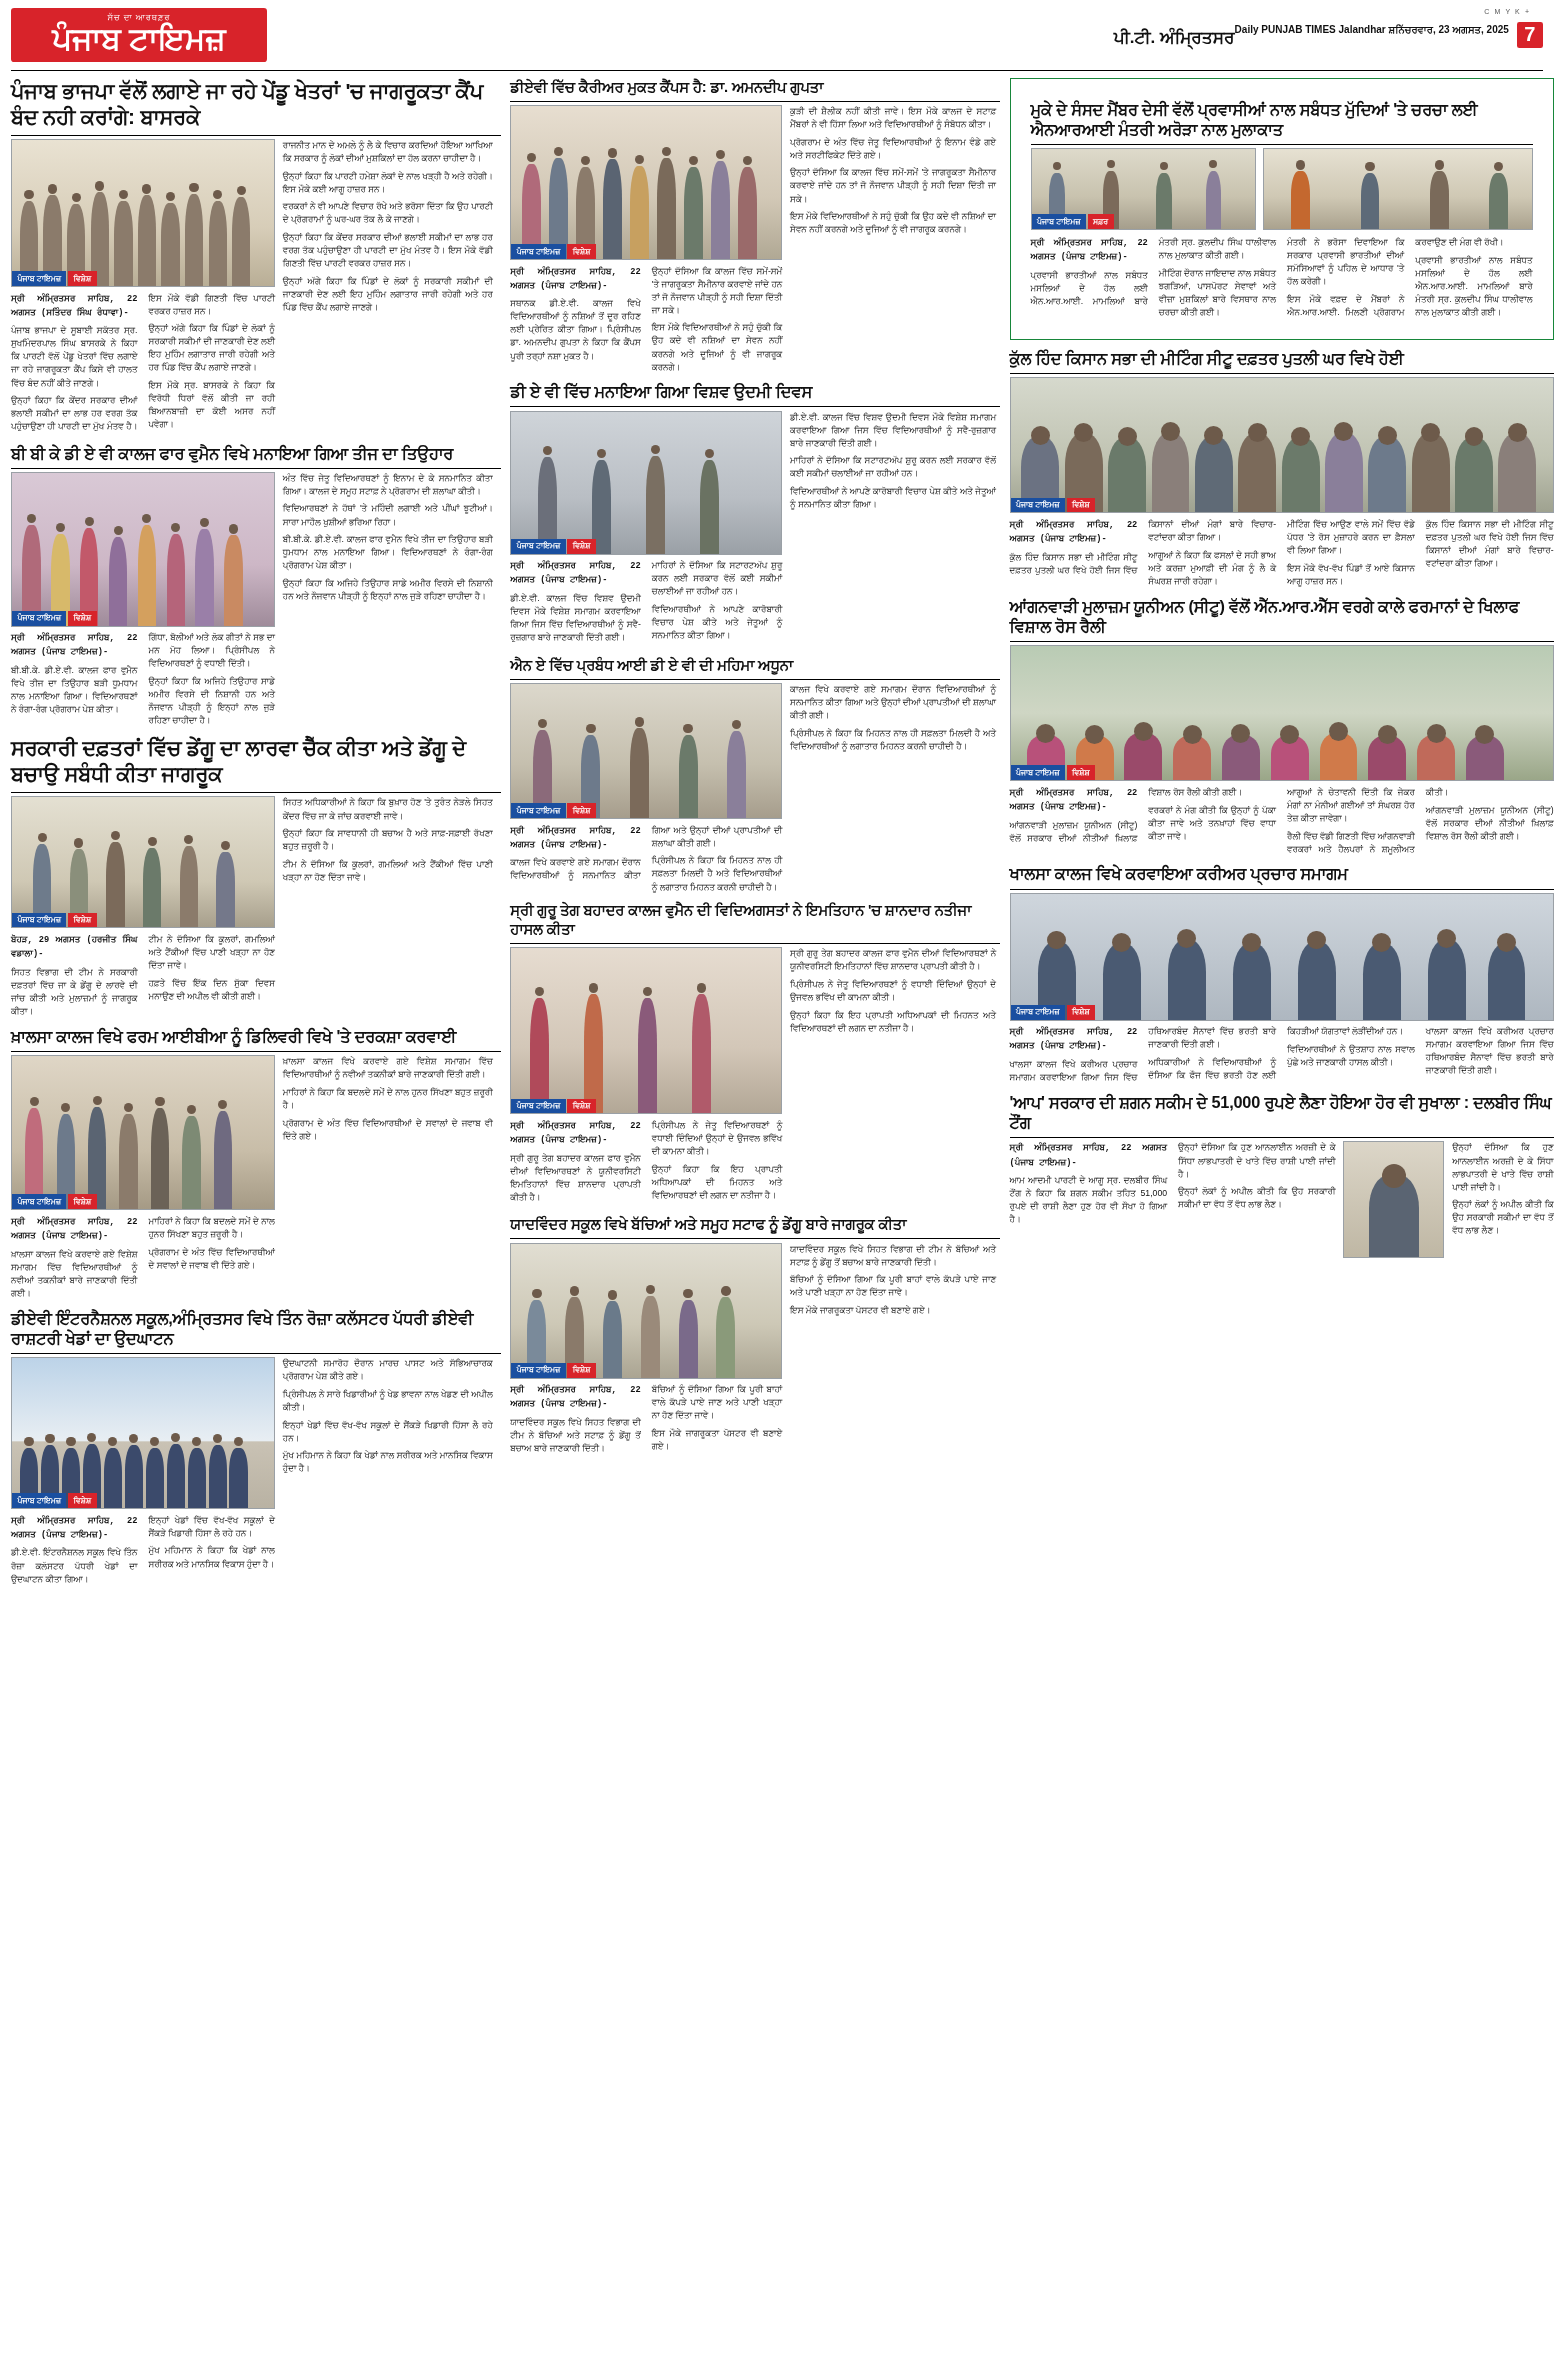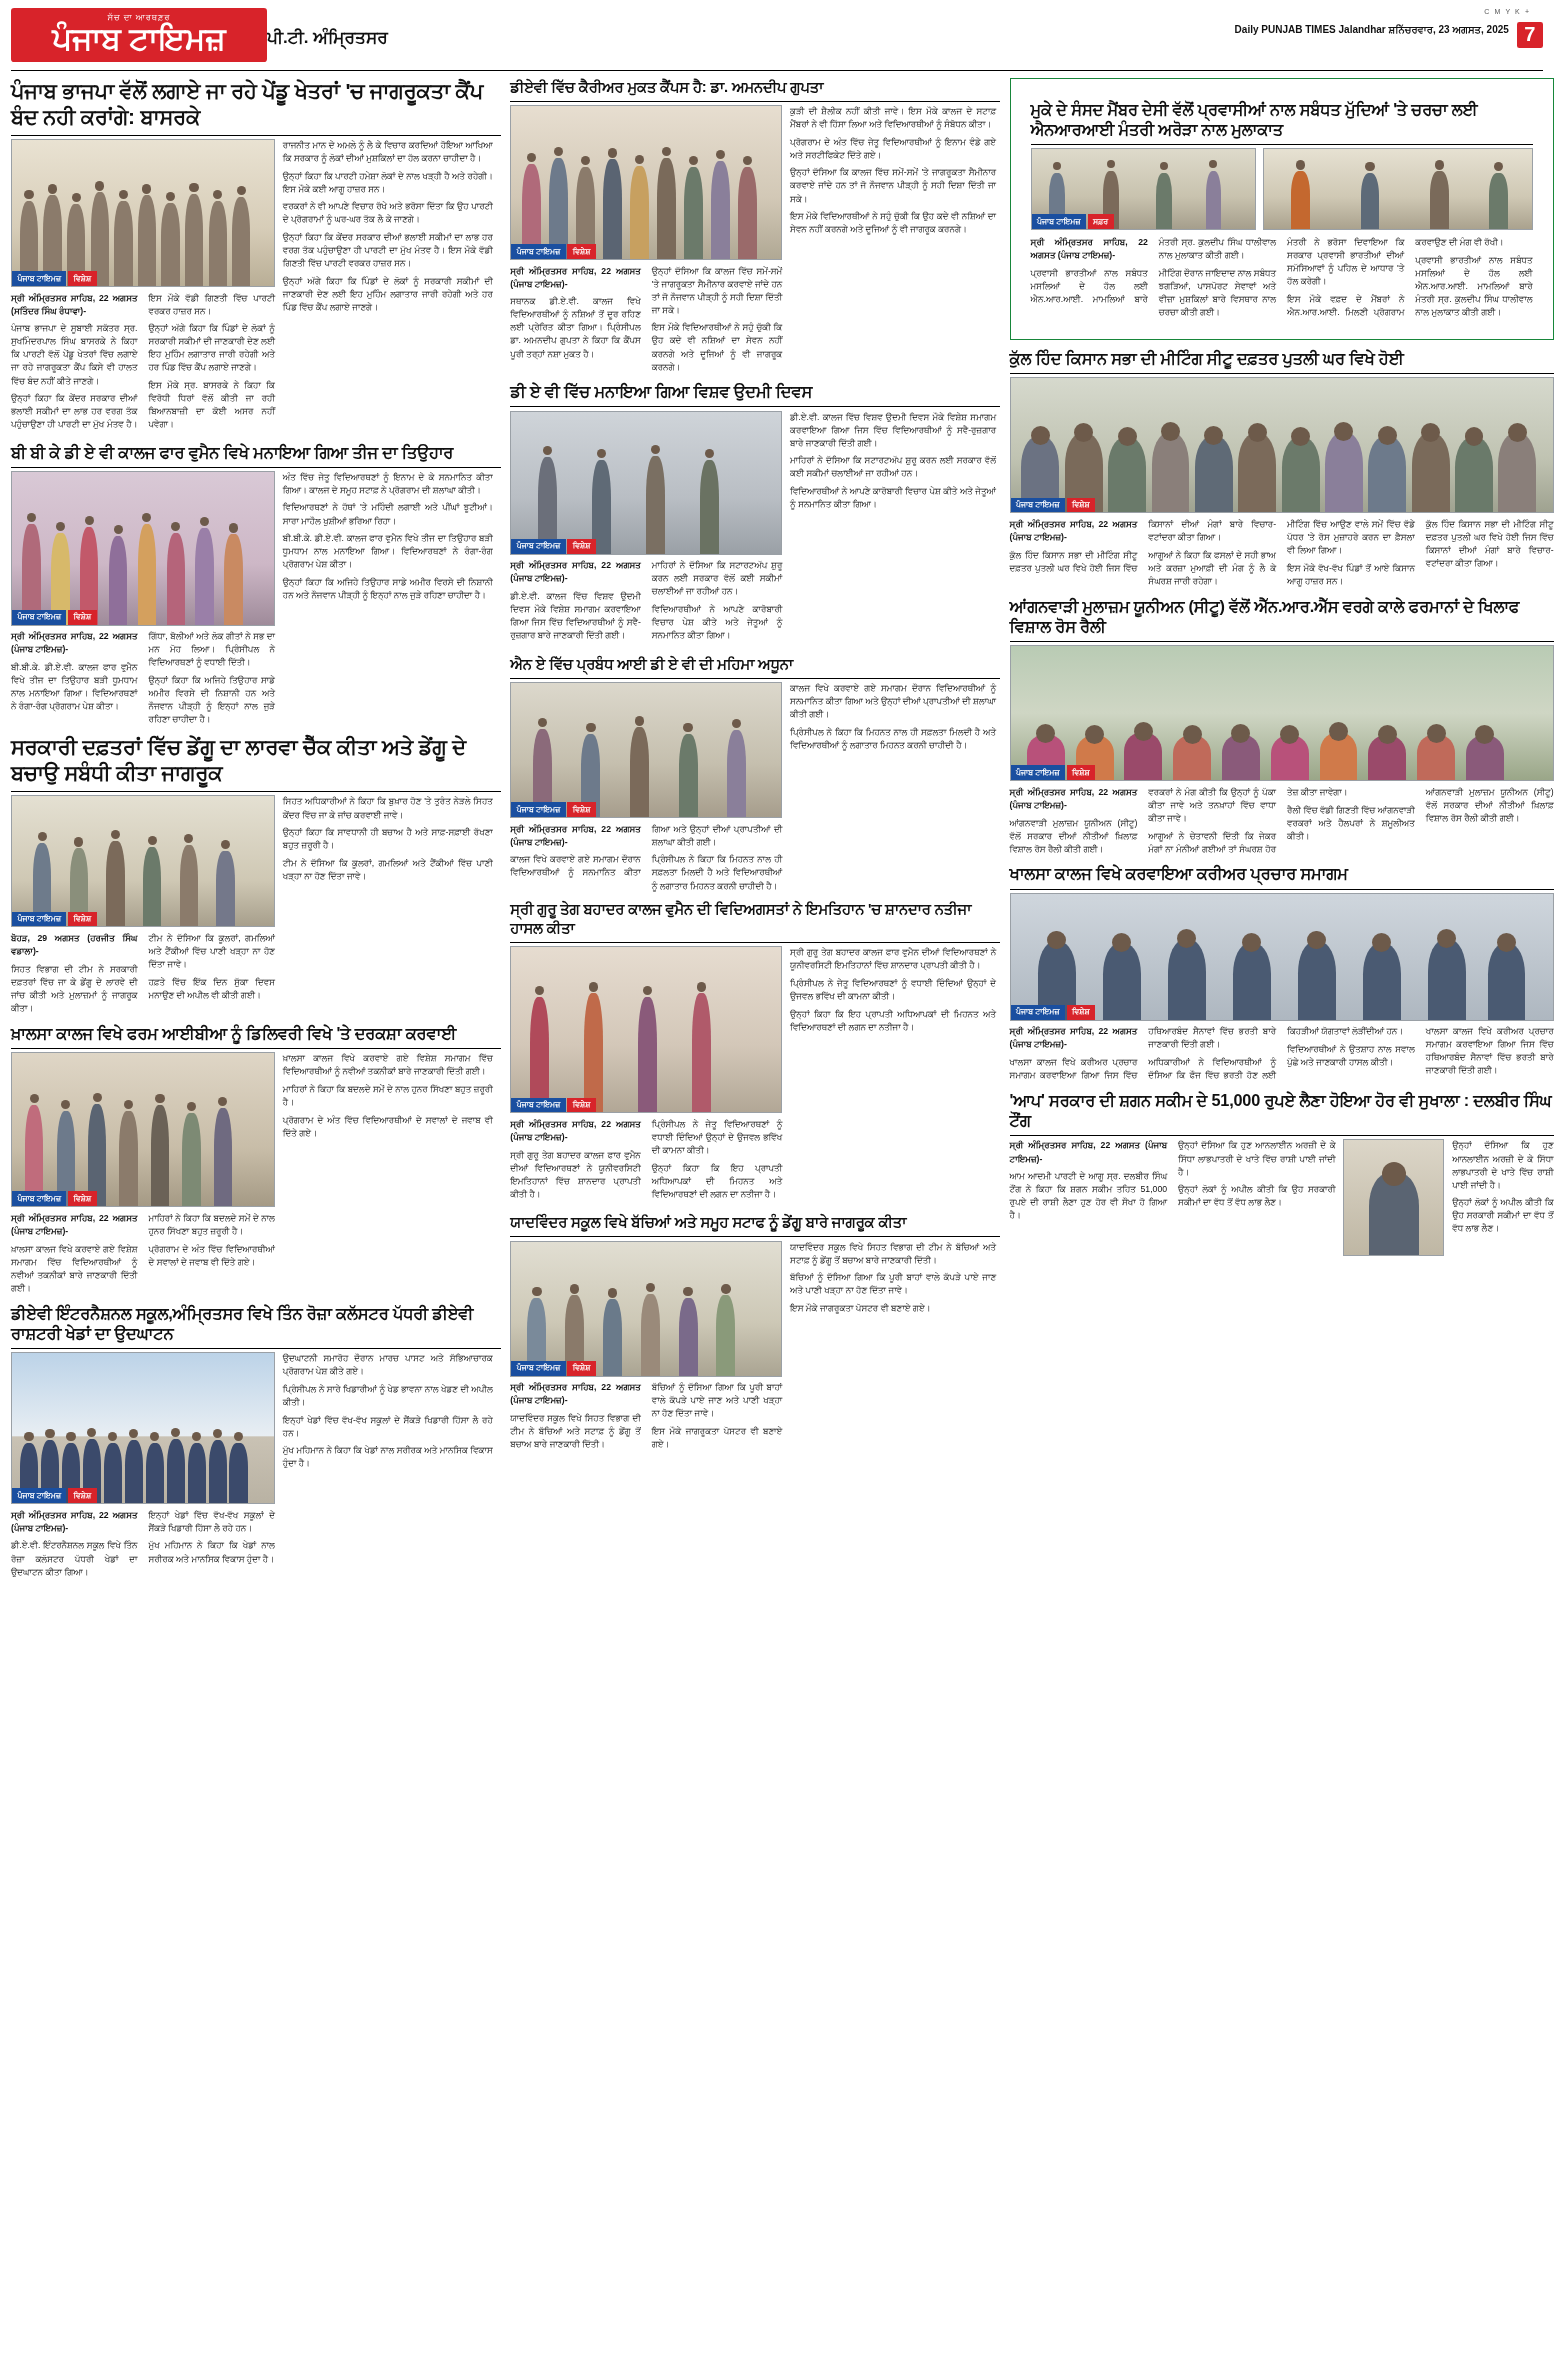--- a/index.html
+++ b/index.html
@@ -14,21 +14,21 @@
   .page { width:1554px; height:2377px; position:relative; padding:7.8px 11px 11px 11px; }
 
   
   .masthead { display:flex; align-items:flex-start; height:61px; position:relative; }
   .logo-box {
     background:#d8232a; color:#fff; padding:4.7px 20px 6.2px 20px;
     border-radius:3.1px; position:relative; min-width:256px; text-align:center;
   }
   .logo-top { font-size:8.5px; letter-spacing:0.8px; }
   .logo-main { font-size:31px; font-weight:bold; line-height:1.05; }
-  .mast-mid { flex:1; text-align:left; padding-top:20px; font-size:17px; font-weight:bold; }
+  .mast-mid { flex:1; text-align:right; padding-top:20px; font-size:17px; font-weight:bold; }
   .mast-right { text-align:right; padding-top:14px; display:flex; align-items:flex-start; gap:7.8px; }
   .mast-right .dateline { font-size:10px; font-weight:bold; line-height:1.5; text-align:right; }
   .pagenum {
     background:#d8232a; color:#fff; width:26.4px; height:26.4px; border-radius:2.3px;
     font-size:20px; font-weight:bold; display:flex; align-items:center; justify-content:center;
   }
   .cmyk { font-size:7px; letter-spacing:1.6px; color:#555; position:absolute; top:0; }
   .cmyk.left { left:12.4px; }
   .cmyk.right { right:12.4px; }
   .rule { border-top:1.6px solid #000; margin:1.6px 0 6.2px 0; }
@@ -51,21 +51,21 @@
   .photo .cap {
     position:absolute; left:0; bottom:0; display:flex; align-items:center; gap:1.6px;
   }
   .tag-blue { background:#1a4fa0; color:#fff; font-size:7.8px; padding:2.3px 5.4px; font-weight:bold; }
   .tag-red { background:#d8232a; color:#fff; font-size:7.8px; padding:2.3px 5.4px; font-weight:bold; }
 
   .body-cols { column-gap:11px; font-size:8.7px; line-height:1.5; text-align:justify; }
   .c2 { column-count:2; }
   .c4 { column-count:4; }
   .body-cols p { margin:0 0 4.7px 0; }
-  .lead { font-weight:bold; }
+  .lead { font-weight:bold;font-family:Liberation Mono, monospace; }
 
   .box-green { border:1.6px solid #17863a; padding:20px; }
 
   .flexrow { display:flex; gap:7.8px; }
 
   .section { width:100%; }
 
   
   .people { position:absolute; inset:0; }
   .people i {

